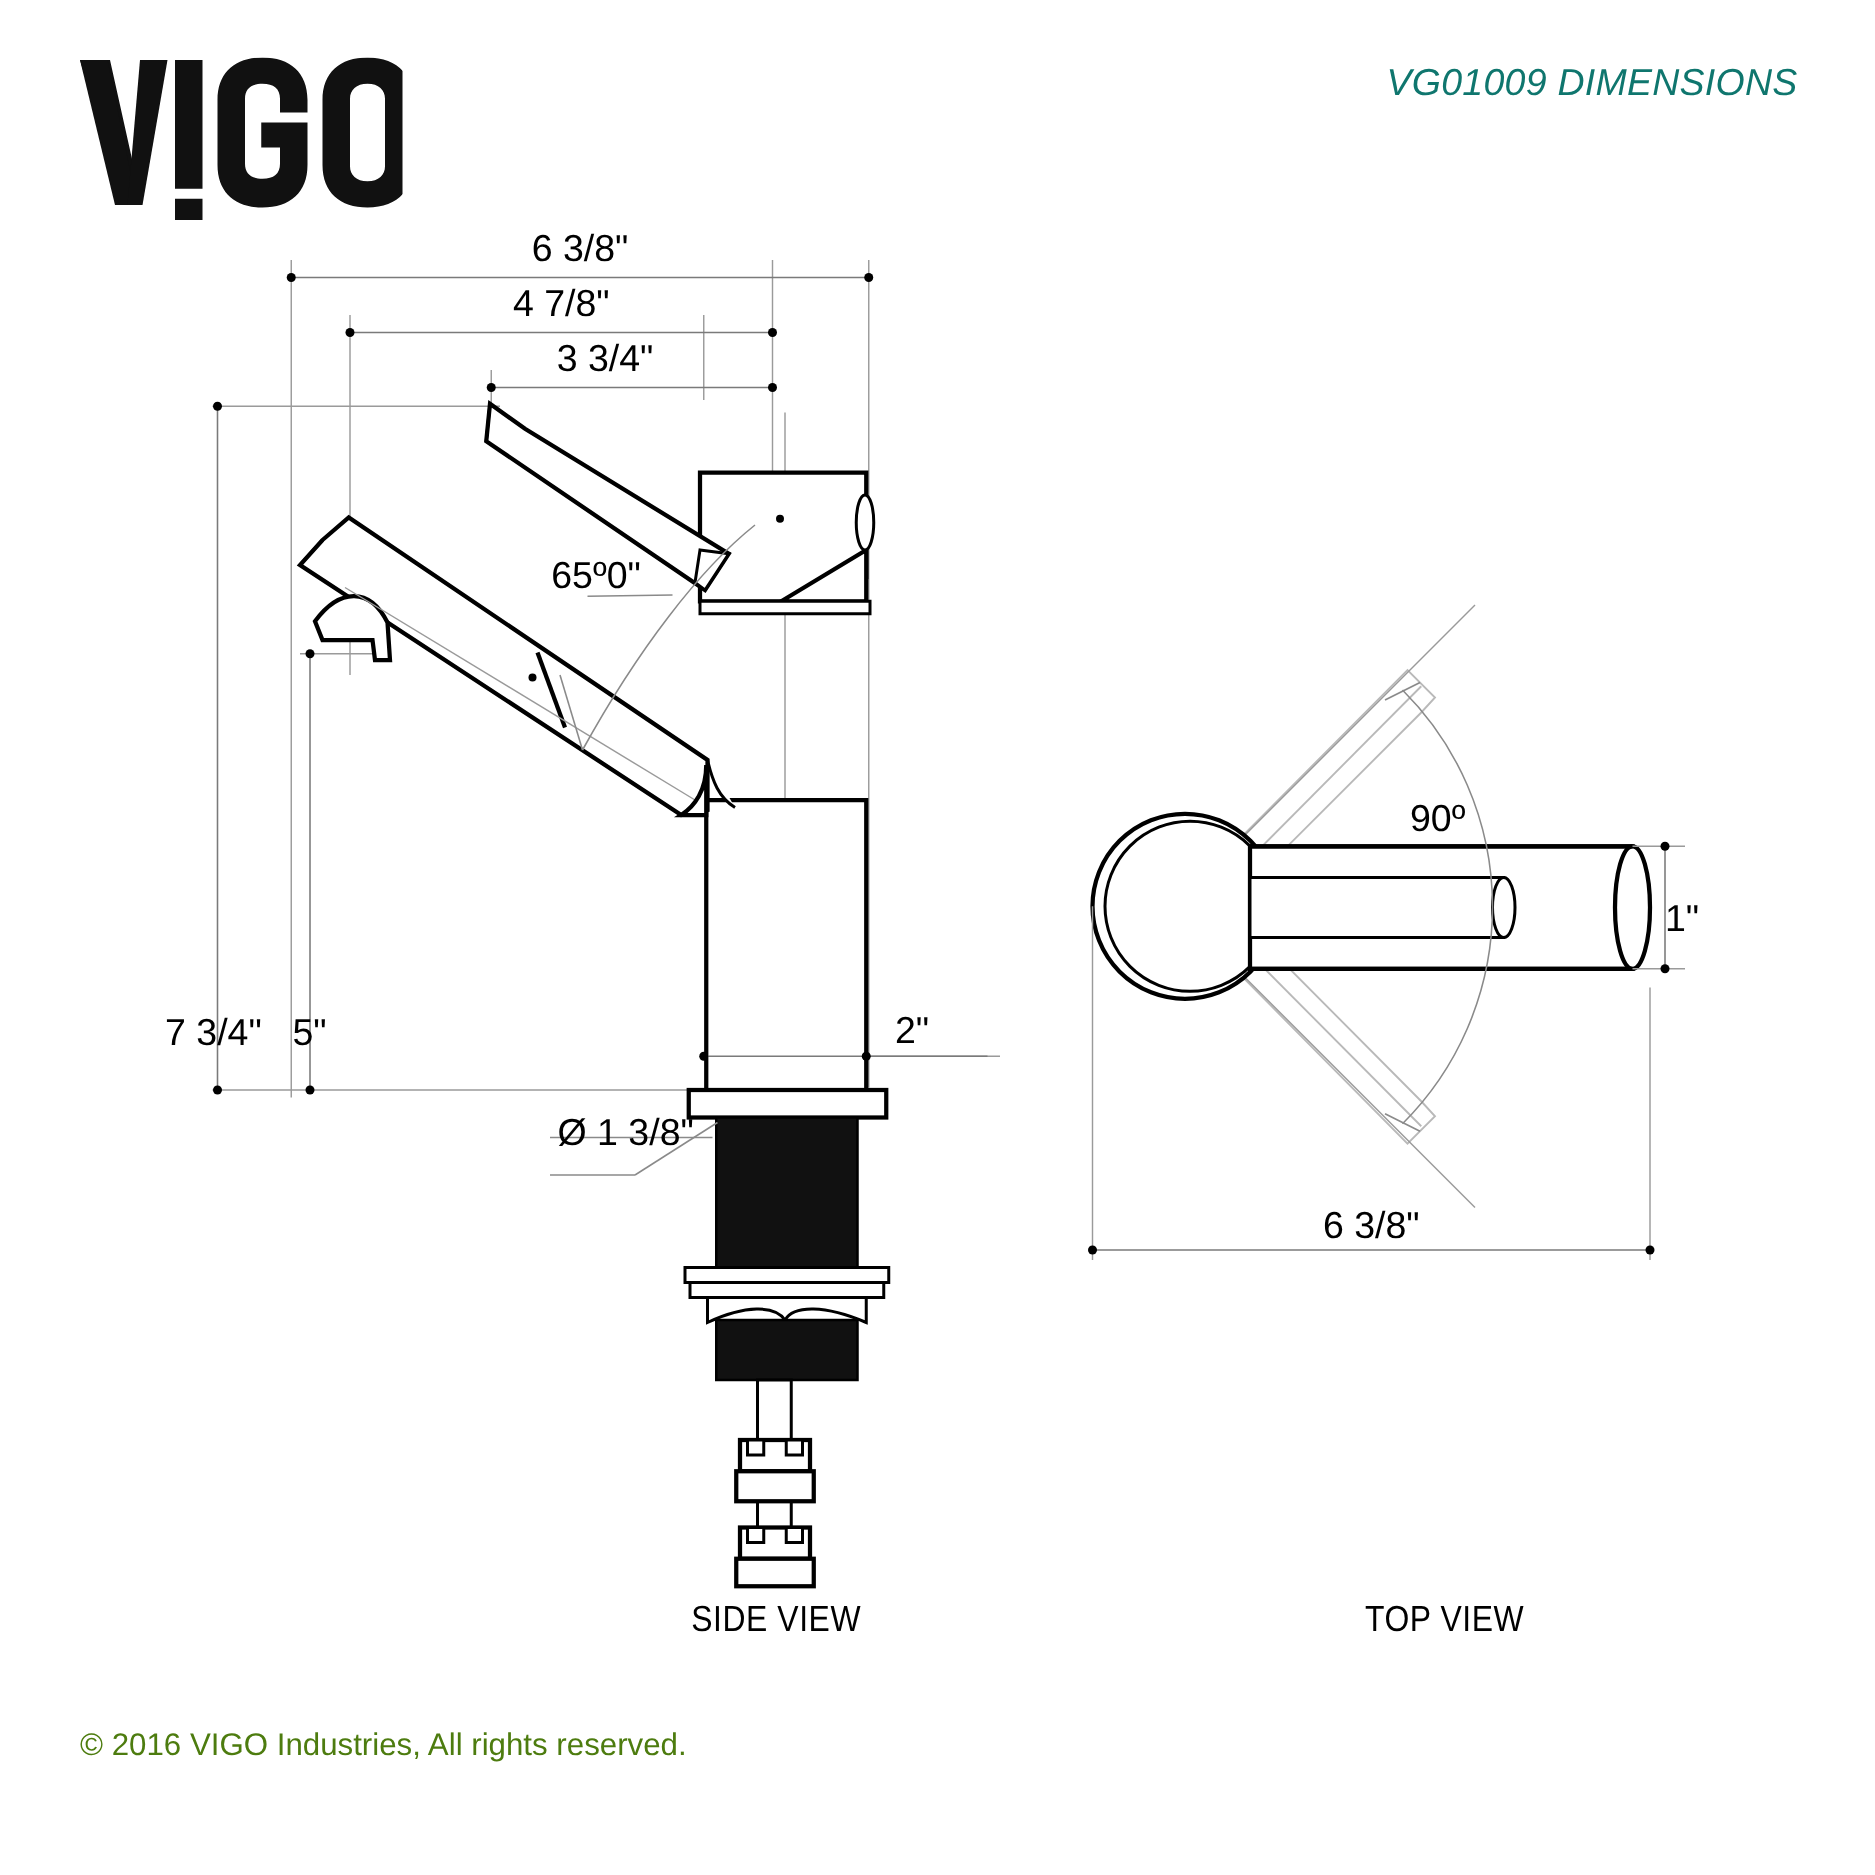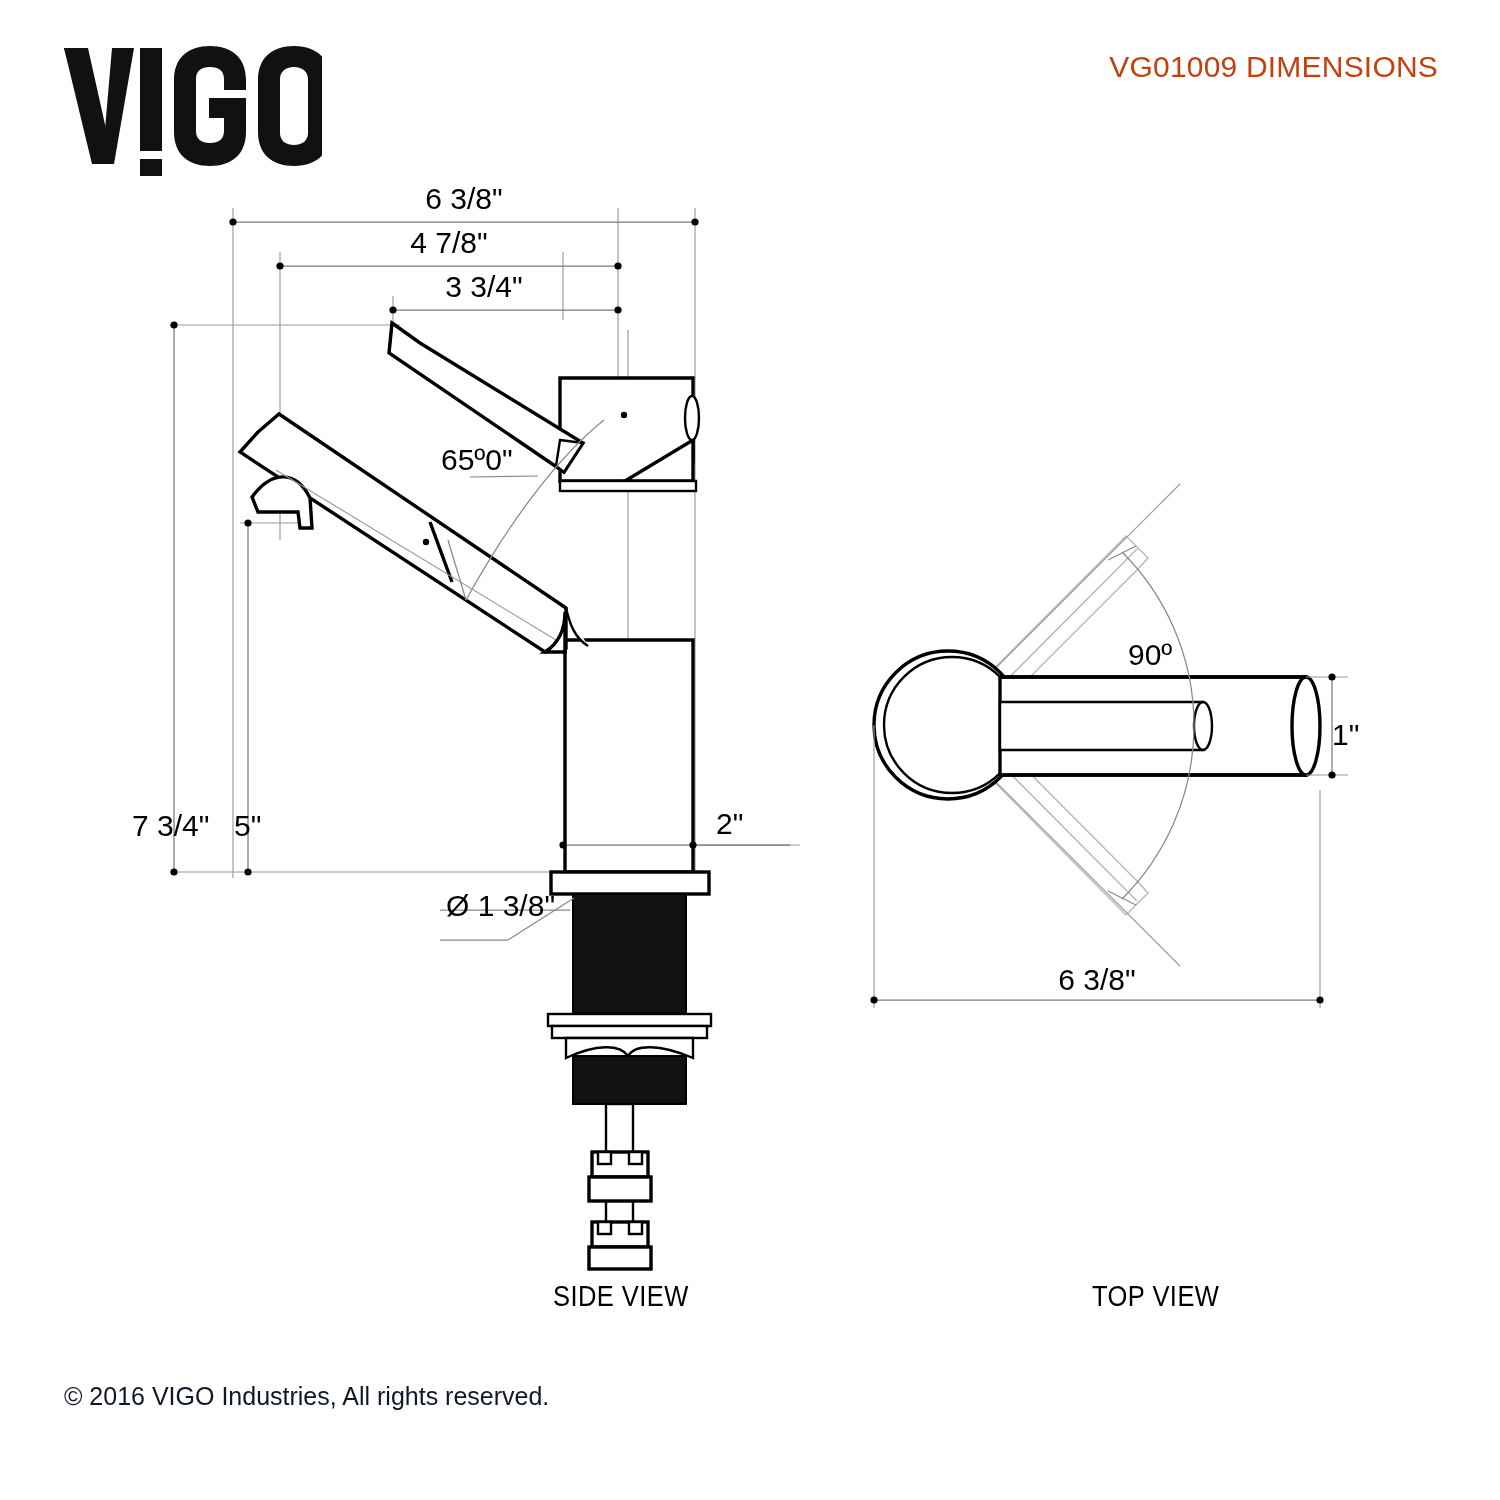--- a/index.html
+++ b/index.html
@@ -38,30 +38,31 @@
     width: 260px;
     height: 130px;
   }
   .doc-title {
     position: absolute;
     right: 62px;
     top: 50px;
     font-size: 30px;
     letter-spacing: 0.2px;
     white-space: nowrap;
-    color: #c2410c;
+    color: #0f766e;
+    font-style: italic;
   }
 
   
   .copyright {
     position: absolute;
     left: 64px;
     top: 1382px;
     font-size: 25px;
-    color: #0f172a;
+    color: #4d7c0f;
     white-space: nowrap;
   }
 
   
   .view-caption {
     position: absolute;
     font-size: 29px;
     color: #000;
     white-space: nowrap;
     transform: scaleX(0.88);

